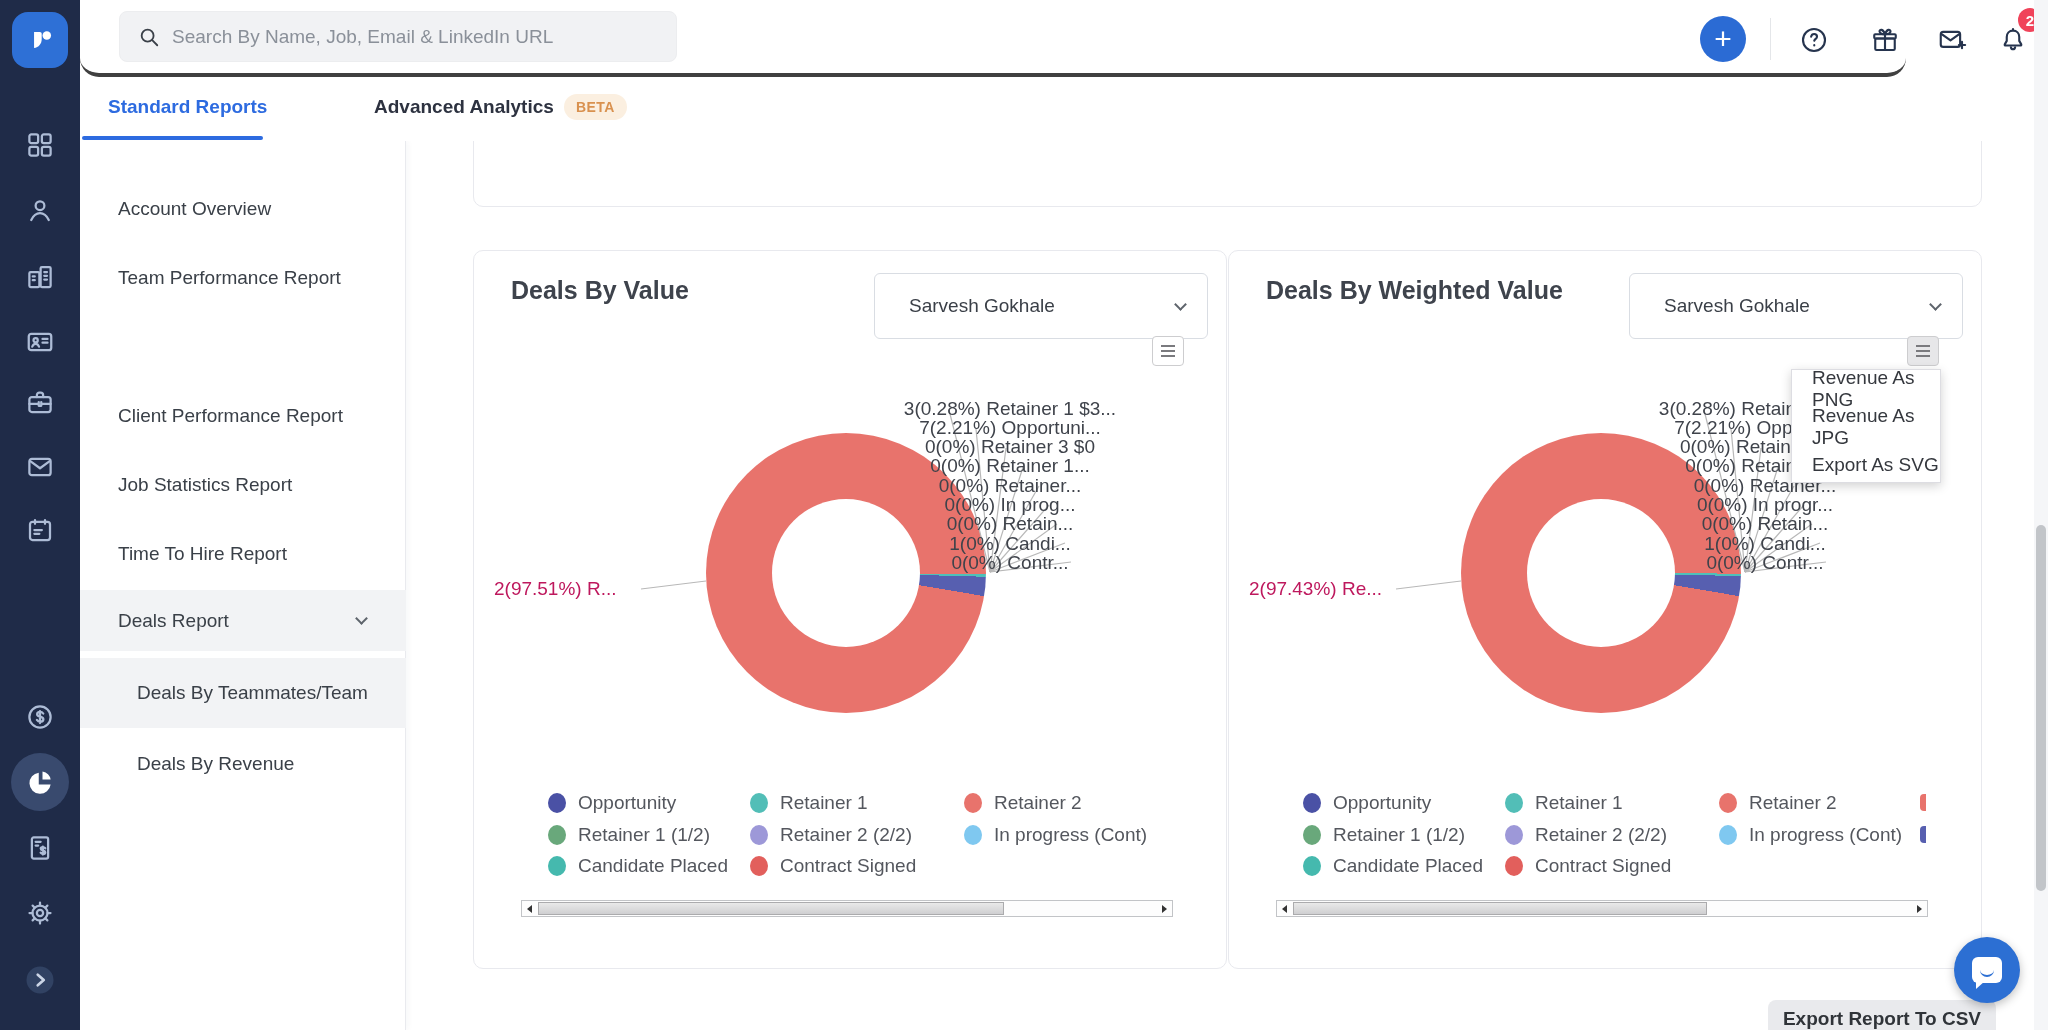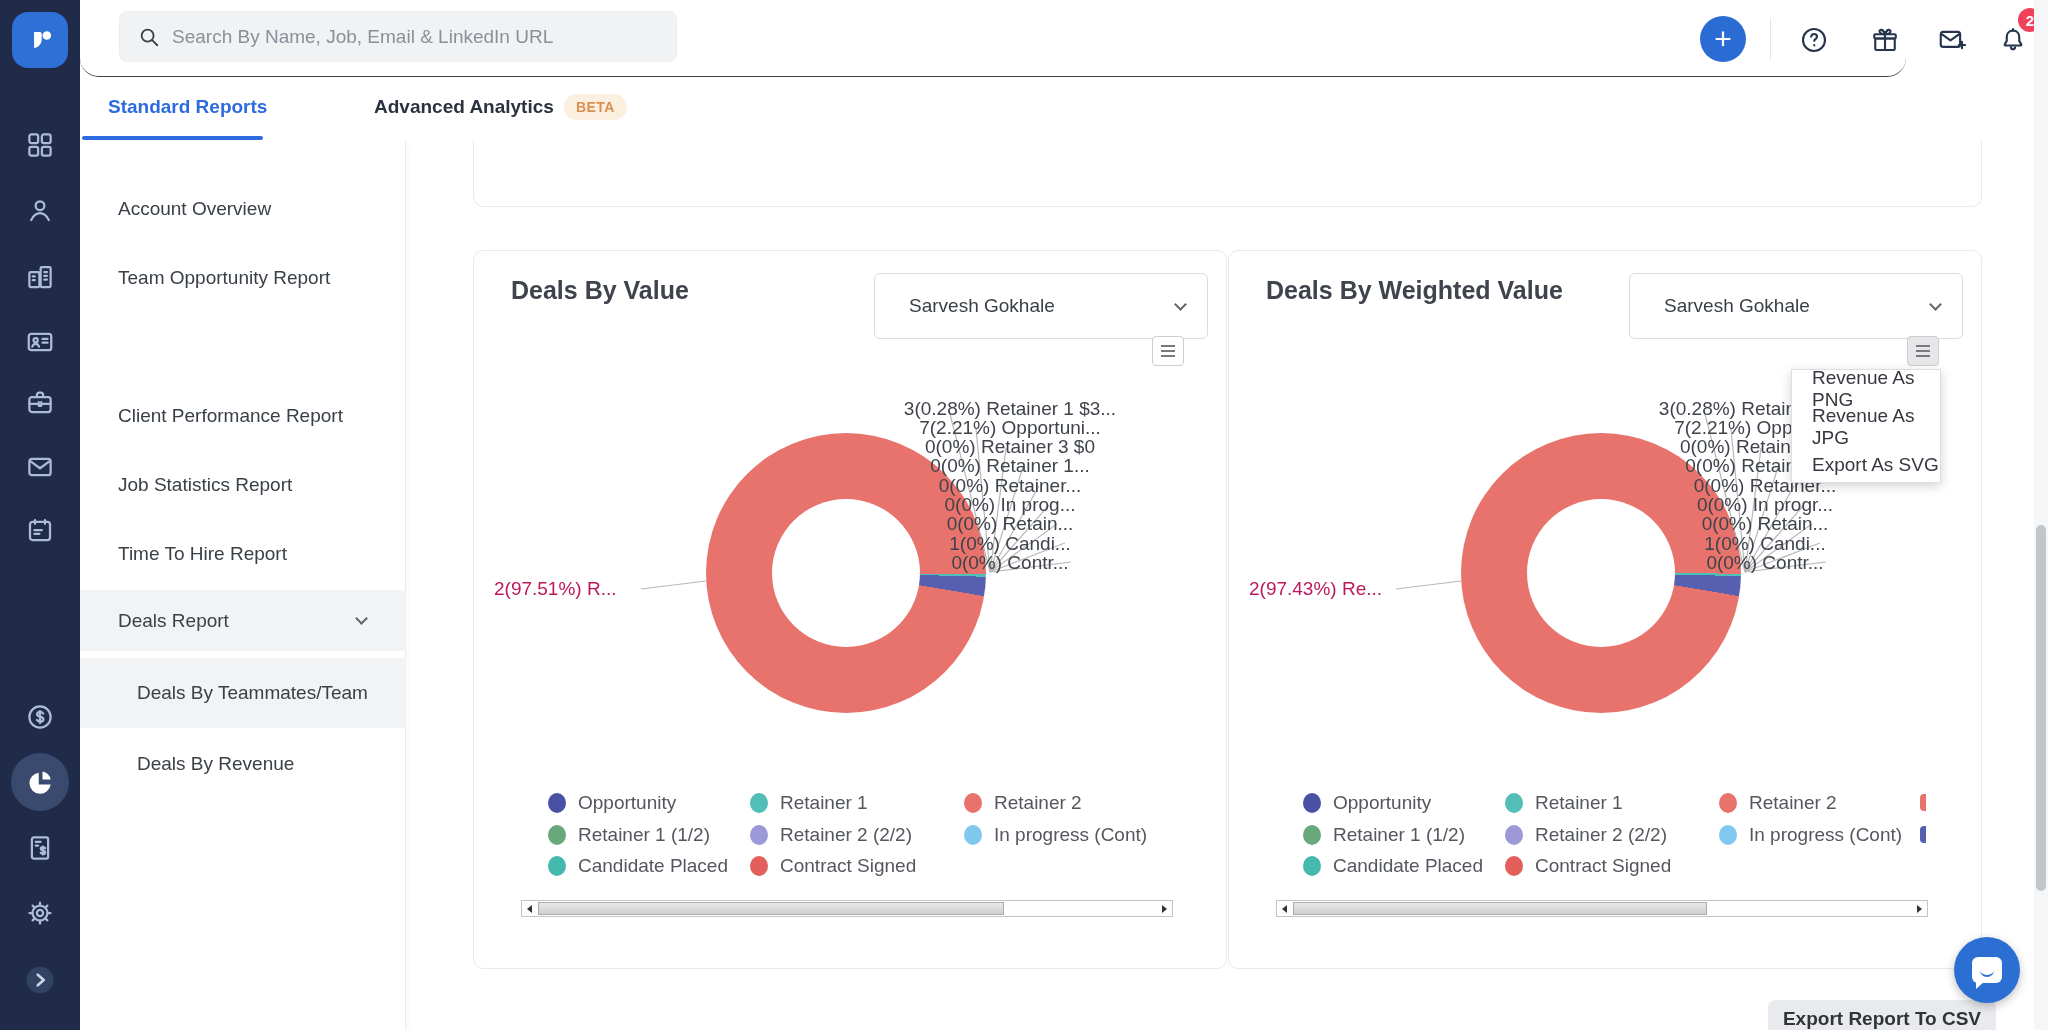--- a/index.html
+++ b/index.html
@@ -11,21 +11,21 @@
   .logo { position:absolute; left:12px; top:12px; width:56px; height:56px; border-radius:16px;
     background:#2E70D6; display:flex; align-items:center; justify-content:center; }
   .ricon { position:absolute; left:10px; width:60px; height:60px; display:flex; align-items:center;
     justify-content:center; cursor:pointer; }
   .ricon svg { stroke:#ADBCD6; fill:none; stroke-width:1.8; stroke-linecap:round; stroke-linejoin:round; }
   .ricon.active .bgcircle { position:absolute; width:58px; height:58px; border-radius:50%; background:#394A6E; }
   .ricon.active svg { position:relative; }
 
   
   #header { position:absolute; left:80px; top:0; width:1826px; height:77px; background:#fff;
-    border-bottom:1px solid #404040; z-index:30;border-radius:19px; }
+    border-bottom:4px solid #404040; z-index:30;border-radius:19px; }
   #search { position:absolute; left:39px; top:11px; width:558px; height:51px; background:#F1F2F4;
     border:1px solid #ECEDEF; border-radius:8px; display:flex; align-items:center; padding-left:18px; }
   #search input { border:none; outline:none; background:transparent; font-size:19px; color:#444;
     width:480px; margin-left:12px; font-family:"Liberation Sans",sans-serif; }
   #search input::placeholder { color:#8A9099; }
   .hicon { position:absolute; top:22px; width:36px; height:36px; display:flex; align-items:center;
     justify-content:center; cursor:pointer; }
   .hicon svg { stroke:#26344E; fill:none; stroke-width:1.7; stroke-linecap:round; stroke-linejoin:round; }
   #plusbtn { position:absolute; left:1620px; top:16px; width:46px; height:46px; border-radius:50%;
     background:#2B6BD4; color:#fff; font-size:30px; font-weight:300; display:flex; align-items:center;
@@ -252,21 +252,21 @@
     <span>Advanced Analytics</span>
     <span class="beta">BETA</span>
   </div>
 </div>
 
 <div id="menu">
   <div class="mitem" style="top:42px;height:52px">
       <span>Account Overview</span>
     </div>
   <div class="mitem" style="top:111px;height:52px">
-      <span>Team Opportunity Report</span>
+      <span>Team Performance Report</span>
     </div>
   <div class="mitem" style="top:249px;height:52px">
       <span>Client Performance Report</span>
     </div>
   <div class="mitem" style="top:318px;height:52px">
       <span>Job Statistics Report</span>
     </div>
   <div class="mitem" style="top:387px;height:52px">
       <span>Time To Hire Report</span>
     </div>

